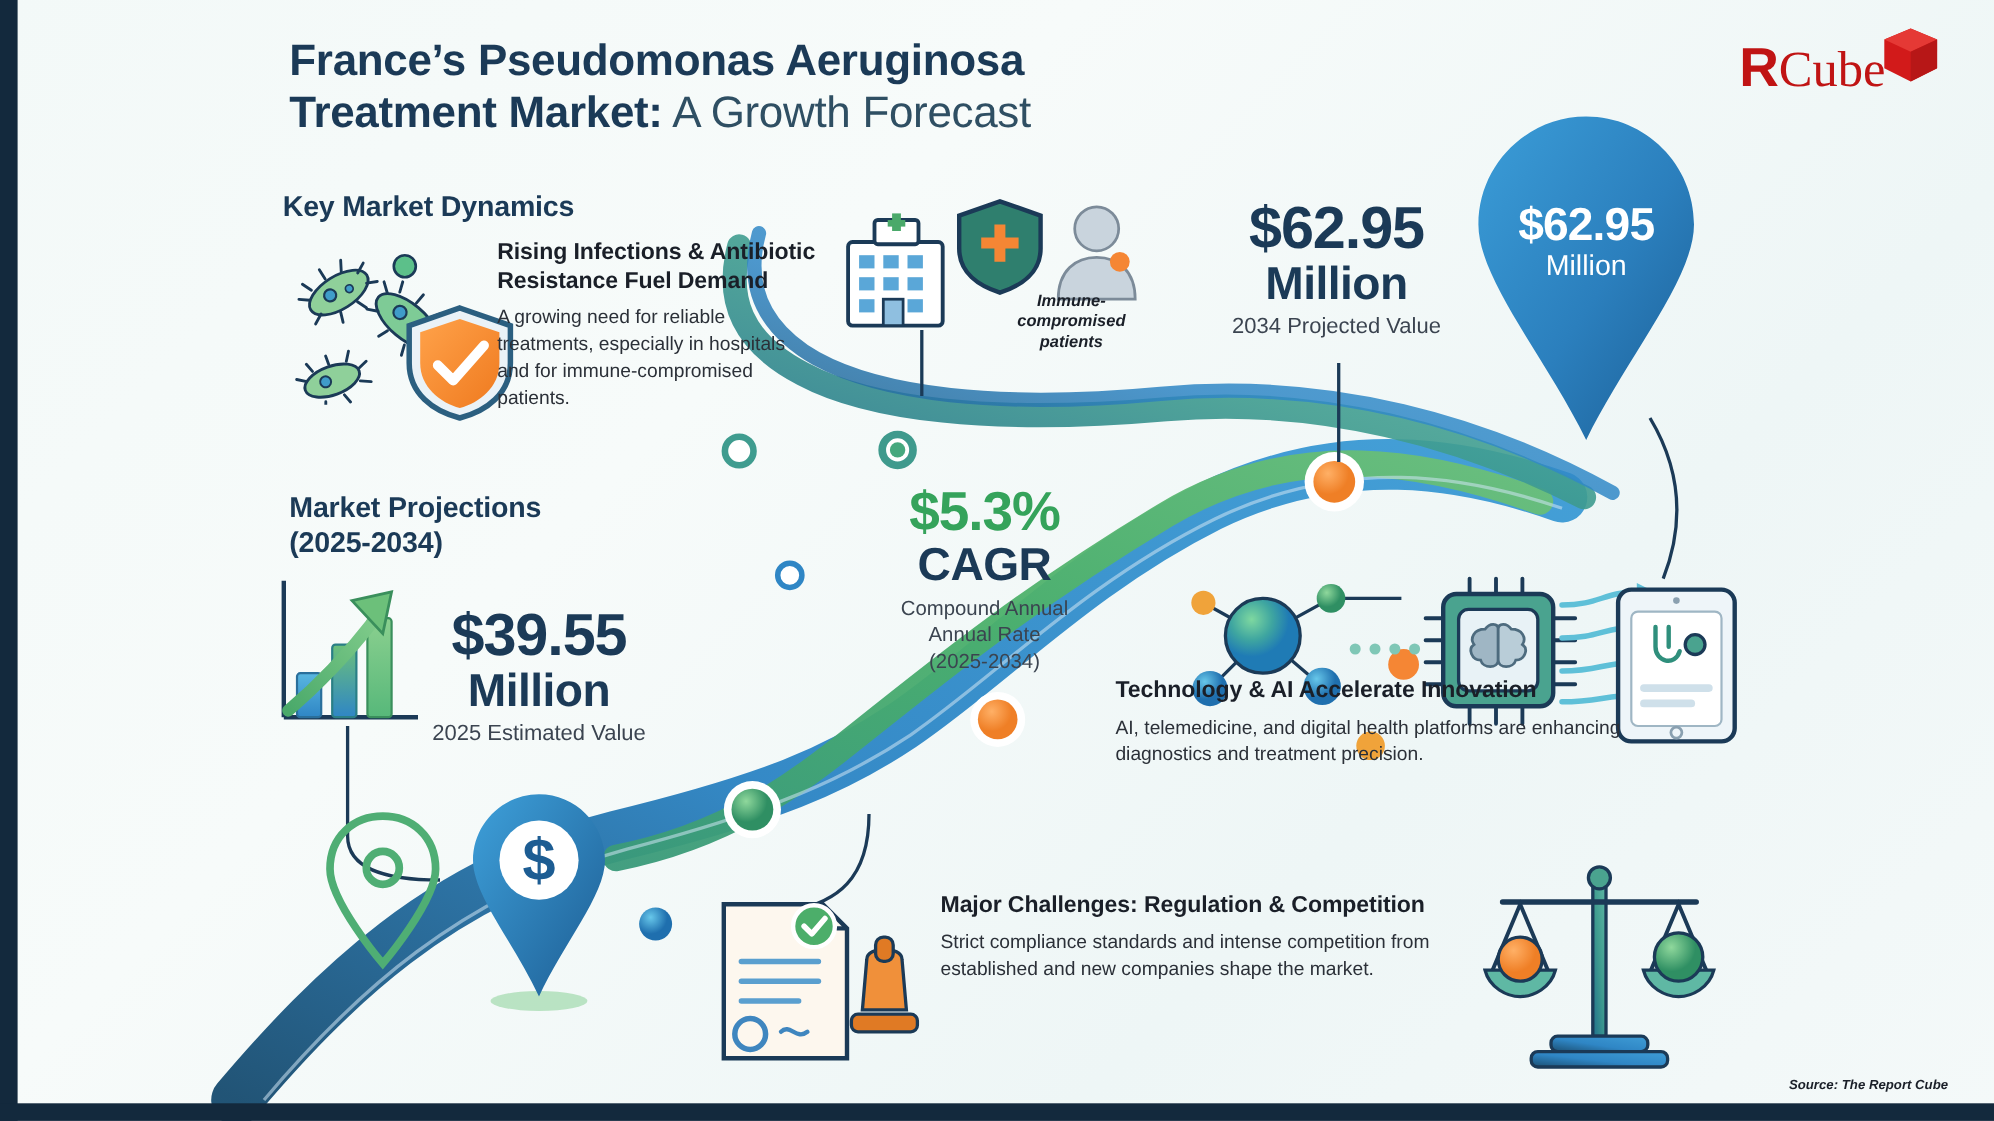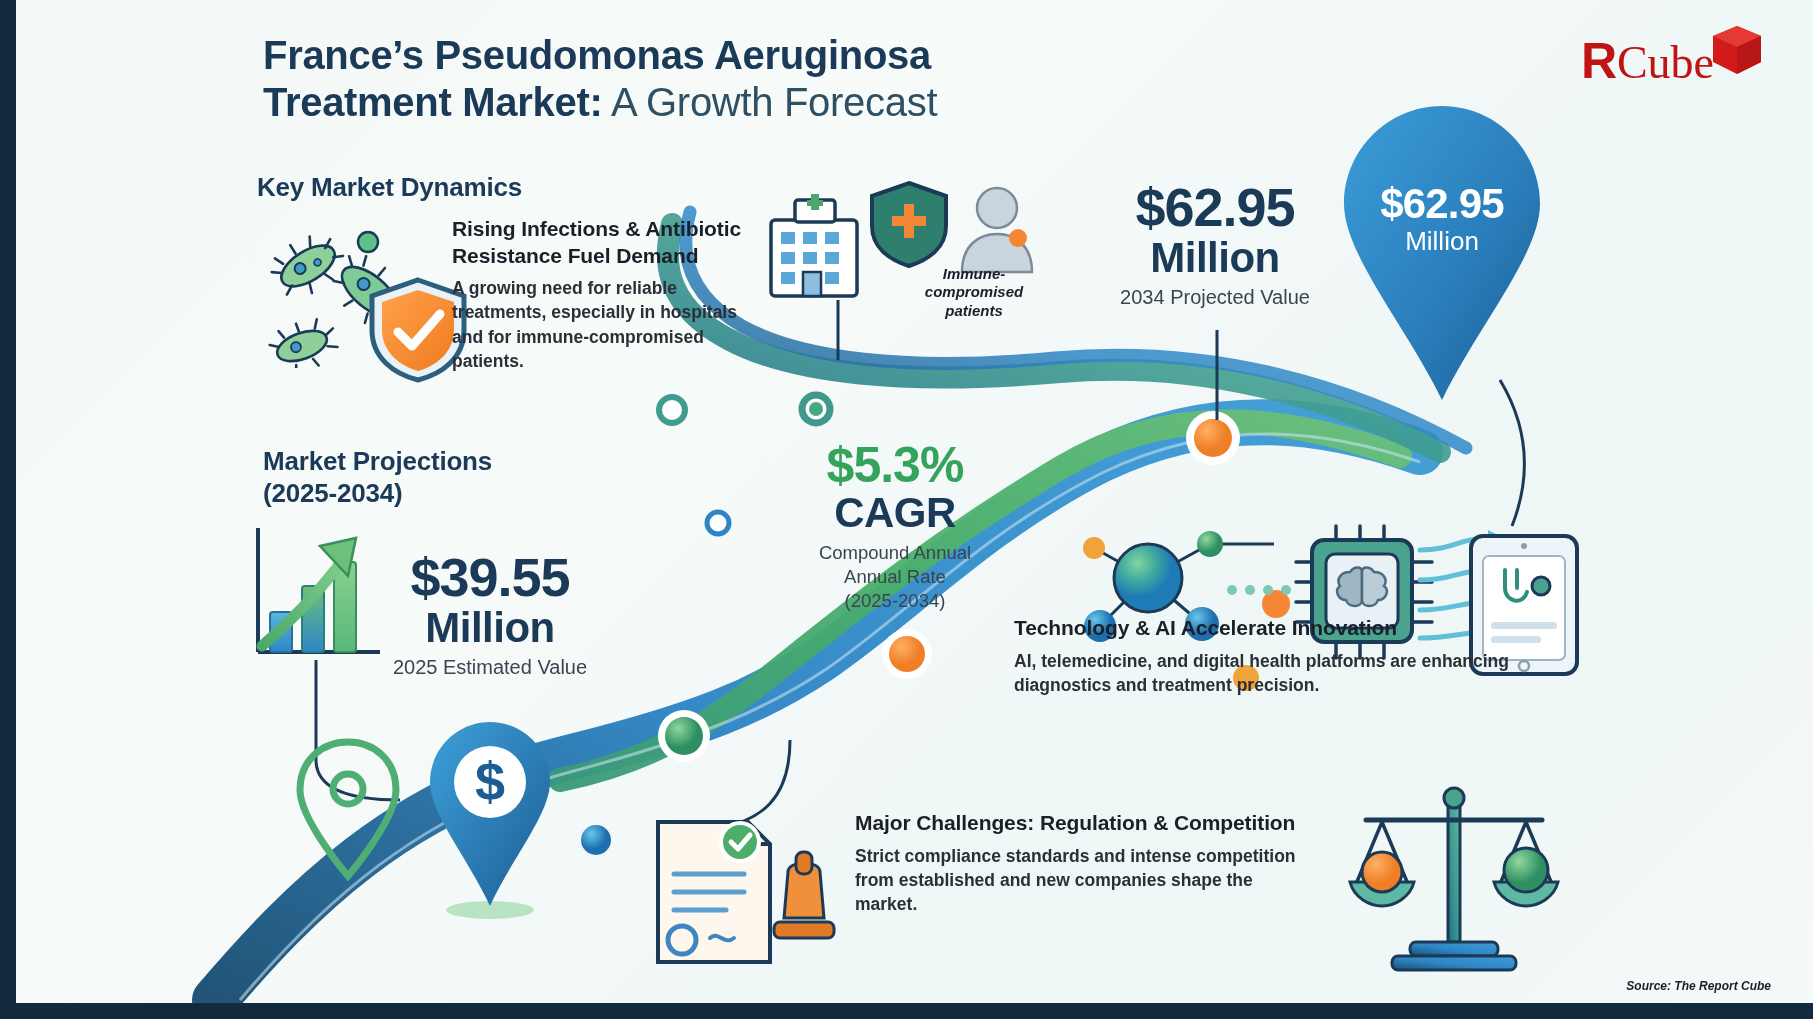--- a/index.html
+++ b/index.html
@@ -57,21 +57,21 @@
   #kmd-head { left: 257px; top: 172px; }
   #mp-head  { left: 263px; top: 446px; width: 320px; }
 
   
   .blk { position: absolute; }
   .blk h3 {
     font-size: 21px; font-weight: bold; color: #1a1f28;
     line-height: 1.27; letter-spacing: -0.1px; margin-bottom: 7px;
   }
   .blk p {
-    font-size: 17.5px; color: #2b3038; line-height: 1.38; font-weight: bold;
+    font-size: 17.5px; color: #2b3038; line-height: 1.38; font-weight: normal;
   }
 
   #blk-rising { left: 452px; top: 216px; width: 290px; }
   #blk-tech   { left: 1014px; top: 615px; width: 500px; }
   #blk-chall  { left: 855px; top: 810px; width: 460px; }
 
   
   .stat { position: absolute; text-align: center; }
   .stat .num {
     font-size: 54px; font-weight: bold; color: #1b3a57; line-height: 1.02;

